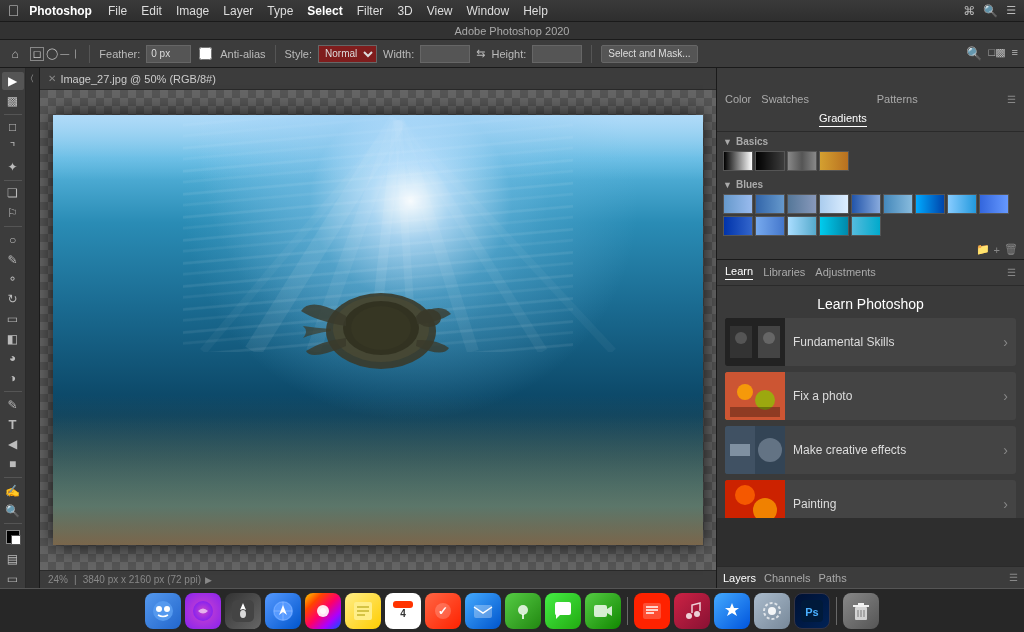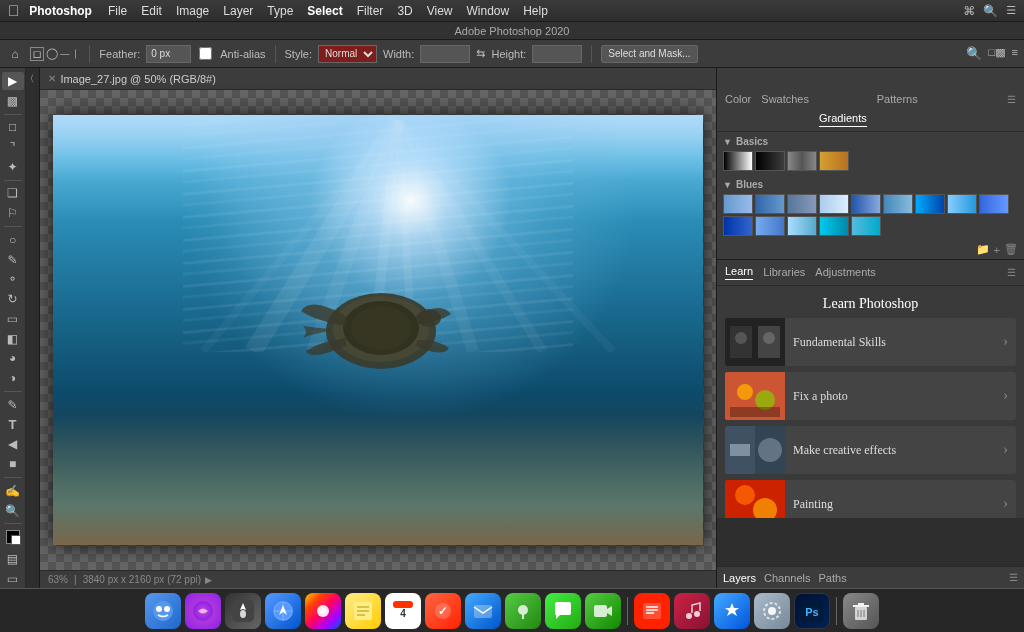--- a/index.html
+++ b/index.html
@@ -527,21 +527,21 @@
           </svg>
 
           <div style="position:absolute; bottom:0; left:0; right:0; height:35%; background: linear-gradient(to top, rgba(100,80,50,0.8) 0%, rgba(80,100,80,0.5) 40%, transparent 100%);"></div>
 
           <div style="position:absolute; top:0; left:0; right:0; height:15%; background: linear-gradient(to bottom, rgba(180,220,255,0.6) 0%, transparent 100%);"></div>
         </div>
       </div>
     </div>
 
     <div id="statusbar" style="height:18px; background:#3c3c3c; border-top:1px solid #2a2a2a; display:flex; align-items:center; padding:0 8px; font-size:10px; color:#888;">
-      <span>63%</span>
+      <span>24%</span>
       <span style="margin: 0 6px;">|</span>
       <span>3840 px x 2160 px (72 ppi)</span>
       <span class="arrow" style="margin-left:4px;">▶</span>
     </div>
   </div>
 
   <div id="right-panel" style="width:308px; background:#2e2e2e; border-left:1px solid #1a1a1a; display:flex; flex-direction:column;">
 
     <div id="gradients-panel" style="background:#3c3c3c; border-bottom:1px solid #1a1a1a;">
       <div class="panel-header">
@@ -594,21 +594,21 @@
       </div>
     </div>
 
     <div id="learn-panel" style="flex:1; background:#3a3a3a; display:flex; flex-direction:column; overflow:hidden;">
       <div class="learn-header">
         <span class="learn-tab active">Learn</span>
         <span class="learn-tab">Libraries</span>
         <span class="learn-tab">Adjustments</span>
         <span style="margin-left:auto; color:#888; font-size:10px; cursor:pointer;">☰</span>
       </div>
-      <div class="learn-content" style="padding:10px 8px; text-align:center; overflow-y:auto; flex:1;font-family:Liberation Serif, serif;">
+      <div class="learn-content" style="padding:10px 8px; text-align:center; overflow-y:auto; flex:1;">
         <div class="learn-title">Learn Photoshop</div>
 
         <div class="learn-item">
           <div class="learn-item-thumb thumb-skills">
             <svg width="60" height="48" viewBox="0 0 60 48">
               <rect width="60" height="48" fill="#222"></rect>
               <rect x="5" y="8" width="22" height="32" fill="#333"></rect>
               <rect x="33" y="8" width="22" height="32" fill="#444"></rect>
               <circle cx="16" cy="20" r="6" fill="#555"></circle>
               <circle cx="44" cy="20" r="6" fill="#666"></circle>

